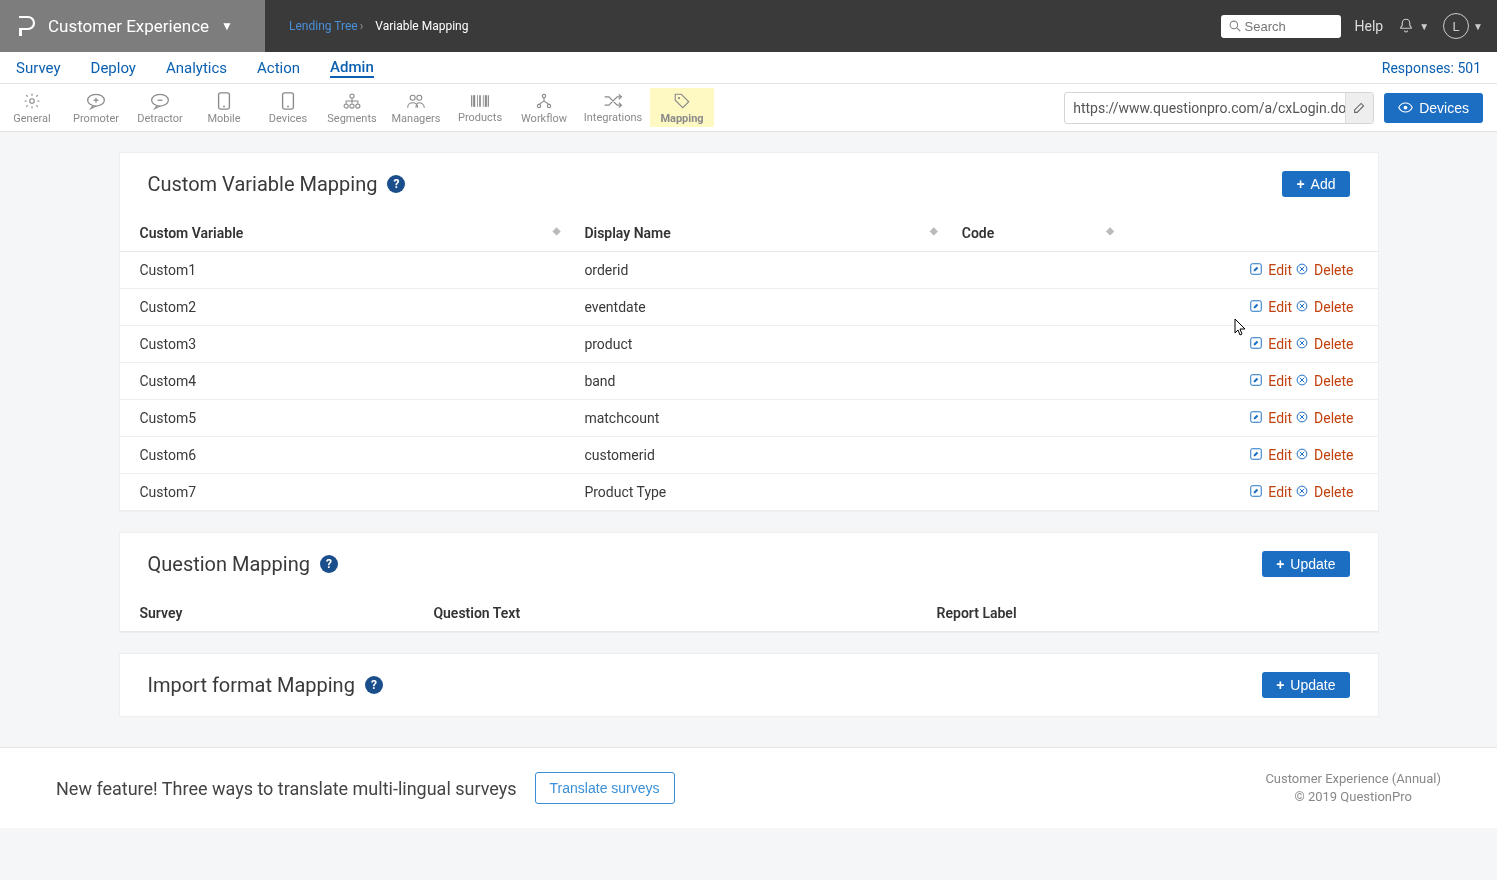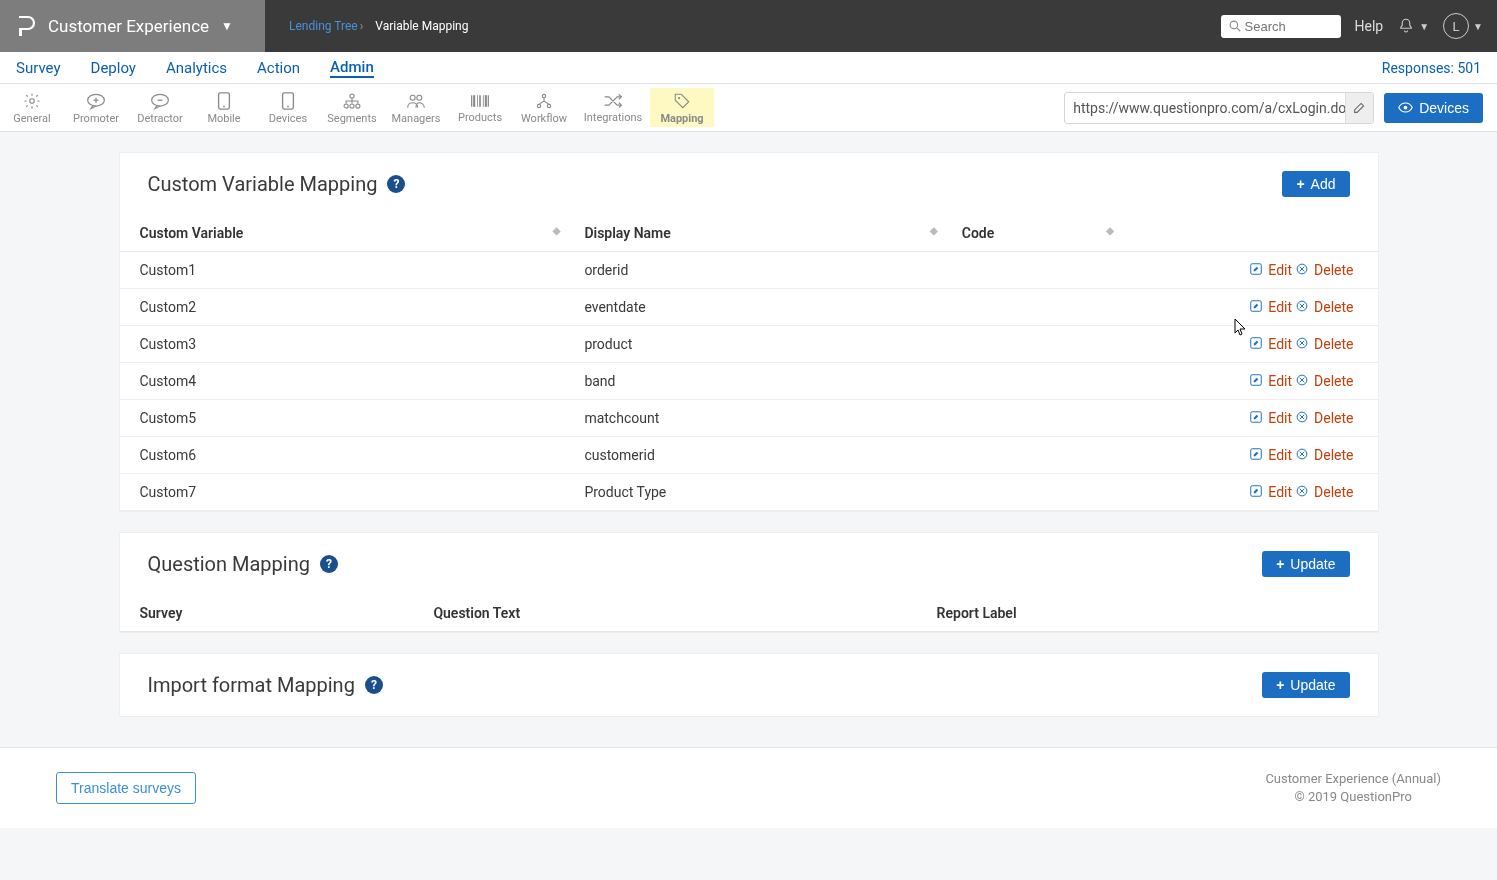--- a/index.html
+++ b/index.html
@@ -413,19 +413,20 @@
           <span>Update</span>
         </button>
       </div>
     </div>
 
   </div>
 </div>
 
 <div class="footer-bar">
   <div class="footer-left">
+    <span class="footer-msg">New feature! Three ways to translate multi-lingual surveys</span>
     <button class="btn-outline">Translate surveys</button>
   </div>
   <div class="footer-right">
     <div>Customer Experience (Annual)</div>
     <div>© 2019 QuestionPro</div>
   </div>
 </div>
 
 </body></html>

